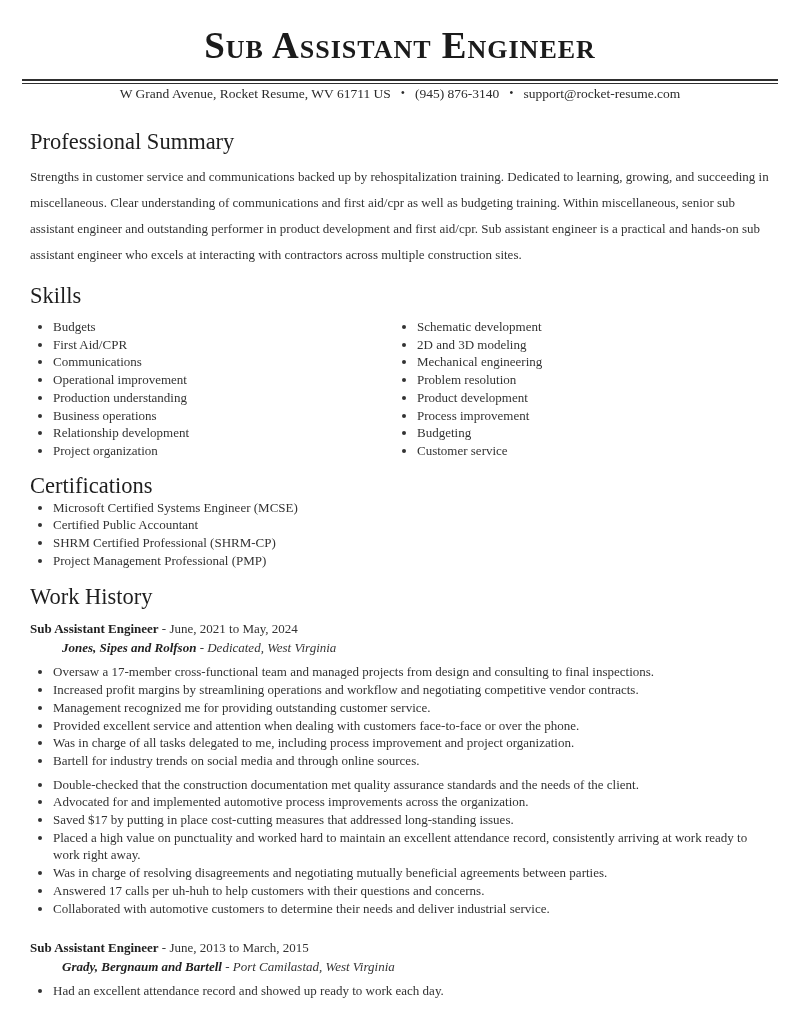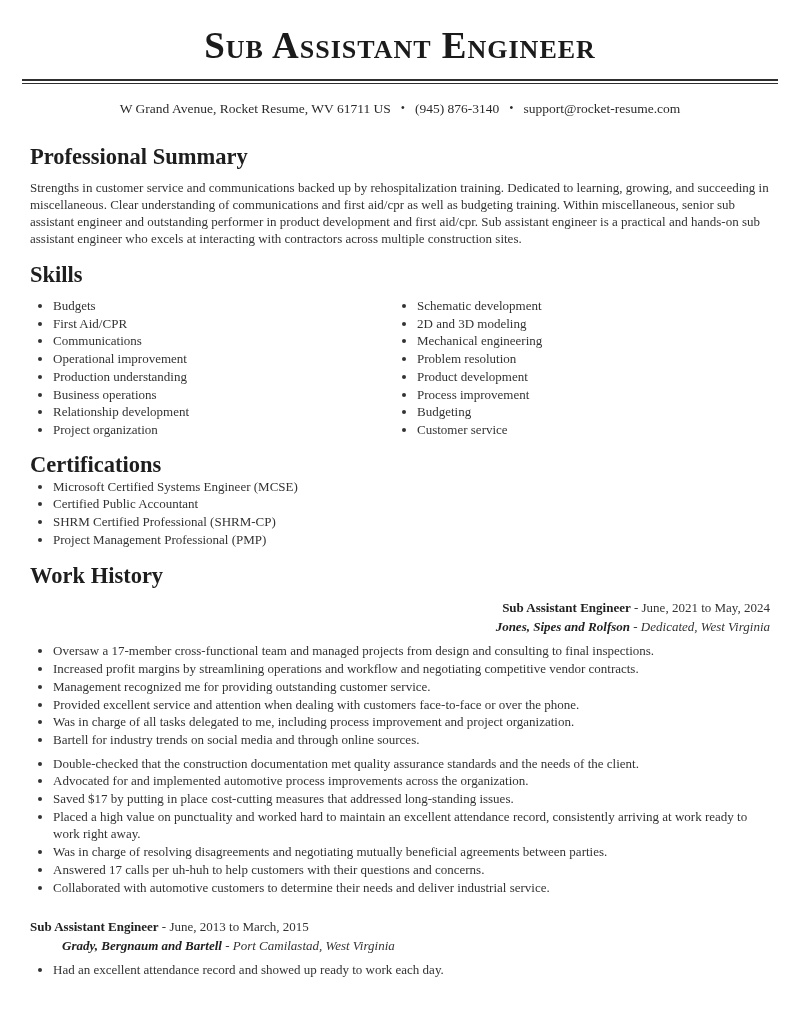--- a/index.html
+++ b/index.html
@@ -15,42 +15,42 @@
   
   h1.resume-title {
     margin: 26px 0 0; text-align: center;
     font-size: 37px; line-height: 40px; font-weight: 700;
     font-variant: small-caps; letter-spacing: 1px; color: #1b1b1b;
   }
   .double-rule { margin: 13px -8px 0; }
   .double-rule .thick { height: 2px; background: #2f2f2f; }
   .double-rule .thin  { height: 1px; background: #2f2f2f; margin-top: 2px; }
 
-  .contact { margin-top: 17px; text-align: center; font-size: 13.5px; color: #2b2b2b; }
+  .contact { margin-top: 2px; text-align: center; font-size: 13.5px; color: #2b2b2b; }
   .contact .sep { display: inline-block; margin: 0 10px; font-size: 12px; transform: translateY(-1px); }
 
   
-  h2 { margin: 0; font-weight: 700; font-size: 22.5px; line-height: 26px; color: #1e1e1e; }
+  h2 { margin: 0; font-weight: 400; font-size: 22.5px; line-height: 26px; color: #1e1e1e; }
   .h2-summary { margin-top: 27px; }
   .h2-skills  { margin-top: 15px; }
   .h2-certs   { margin-top: 13px; }
   .h2-work    { margin-top: 15px; }
 
-  .summary-text { margin: 9px 0 0; line-height: 17px; }
+  .summary-text { margin: 9px 0 0; line-height: 26px; }
 
   
   ul.blist { margin: 0; padding-left: 23px; list-style: disc outside; line-height: 17.7px; color: #333; }
   .skills-cols { display: flex; margin-top: 9px; }
   .skills-cols ul { width: 50%; }
   .skills-cols ul.right-col { padding-left: 17px; }
   .cert-list { margin-top: 8px; }
 
   
   .job-head { margin-top: 22px; line-height: 18.5px; }
-  .job.first .job-head { margin-top: 10px; text-align: right; }
+  .job.first .job-head { margin-top: 10px; }
   .job-head p { margin: 0; }
   .job-title-line strong { color: #222222; }
   .job-company-line { font-style: italic; }
   .job-company-line strong { color: #222222; margin-left: 32px; }
   .job ul.blist { margin-top: 6px; }
 </style>
 </head>
 <body>
 
 <div class="page">

